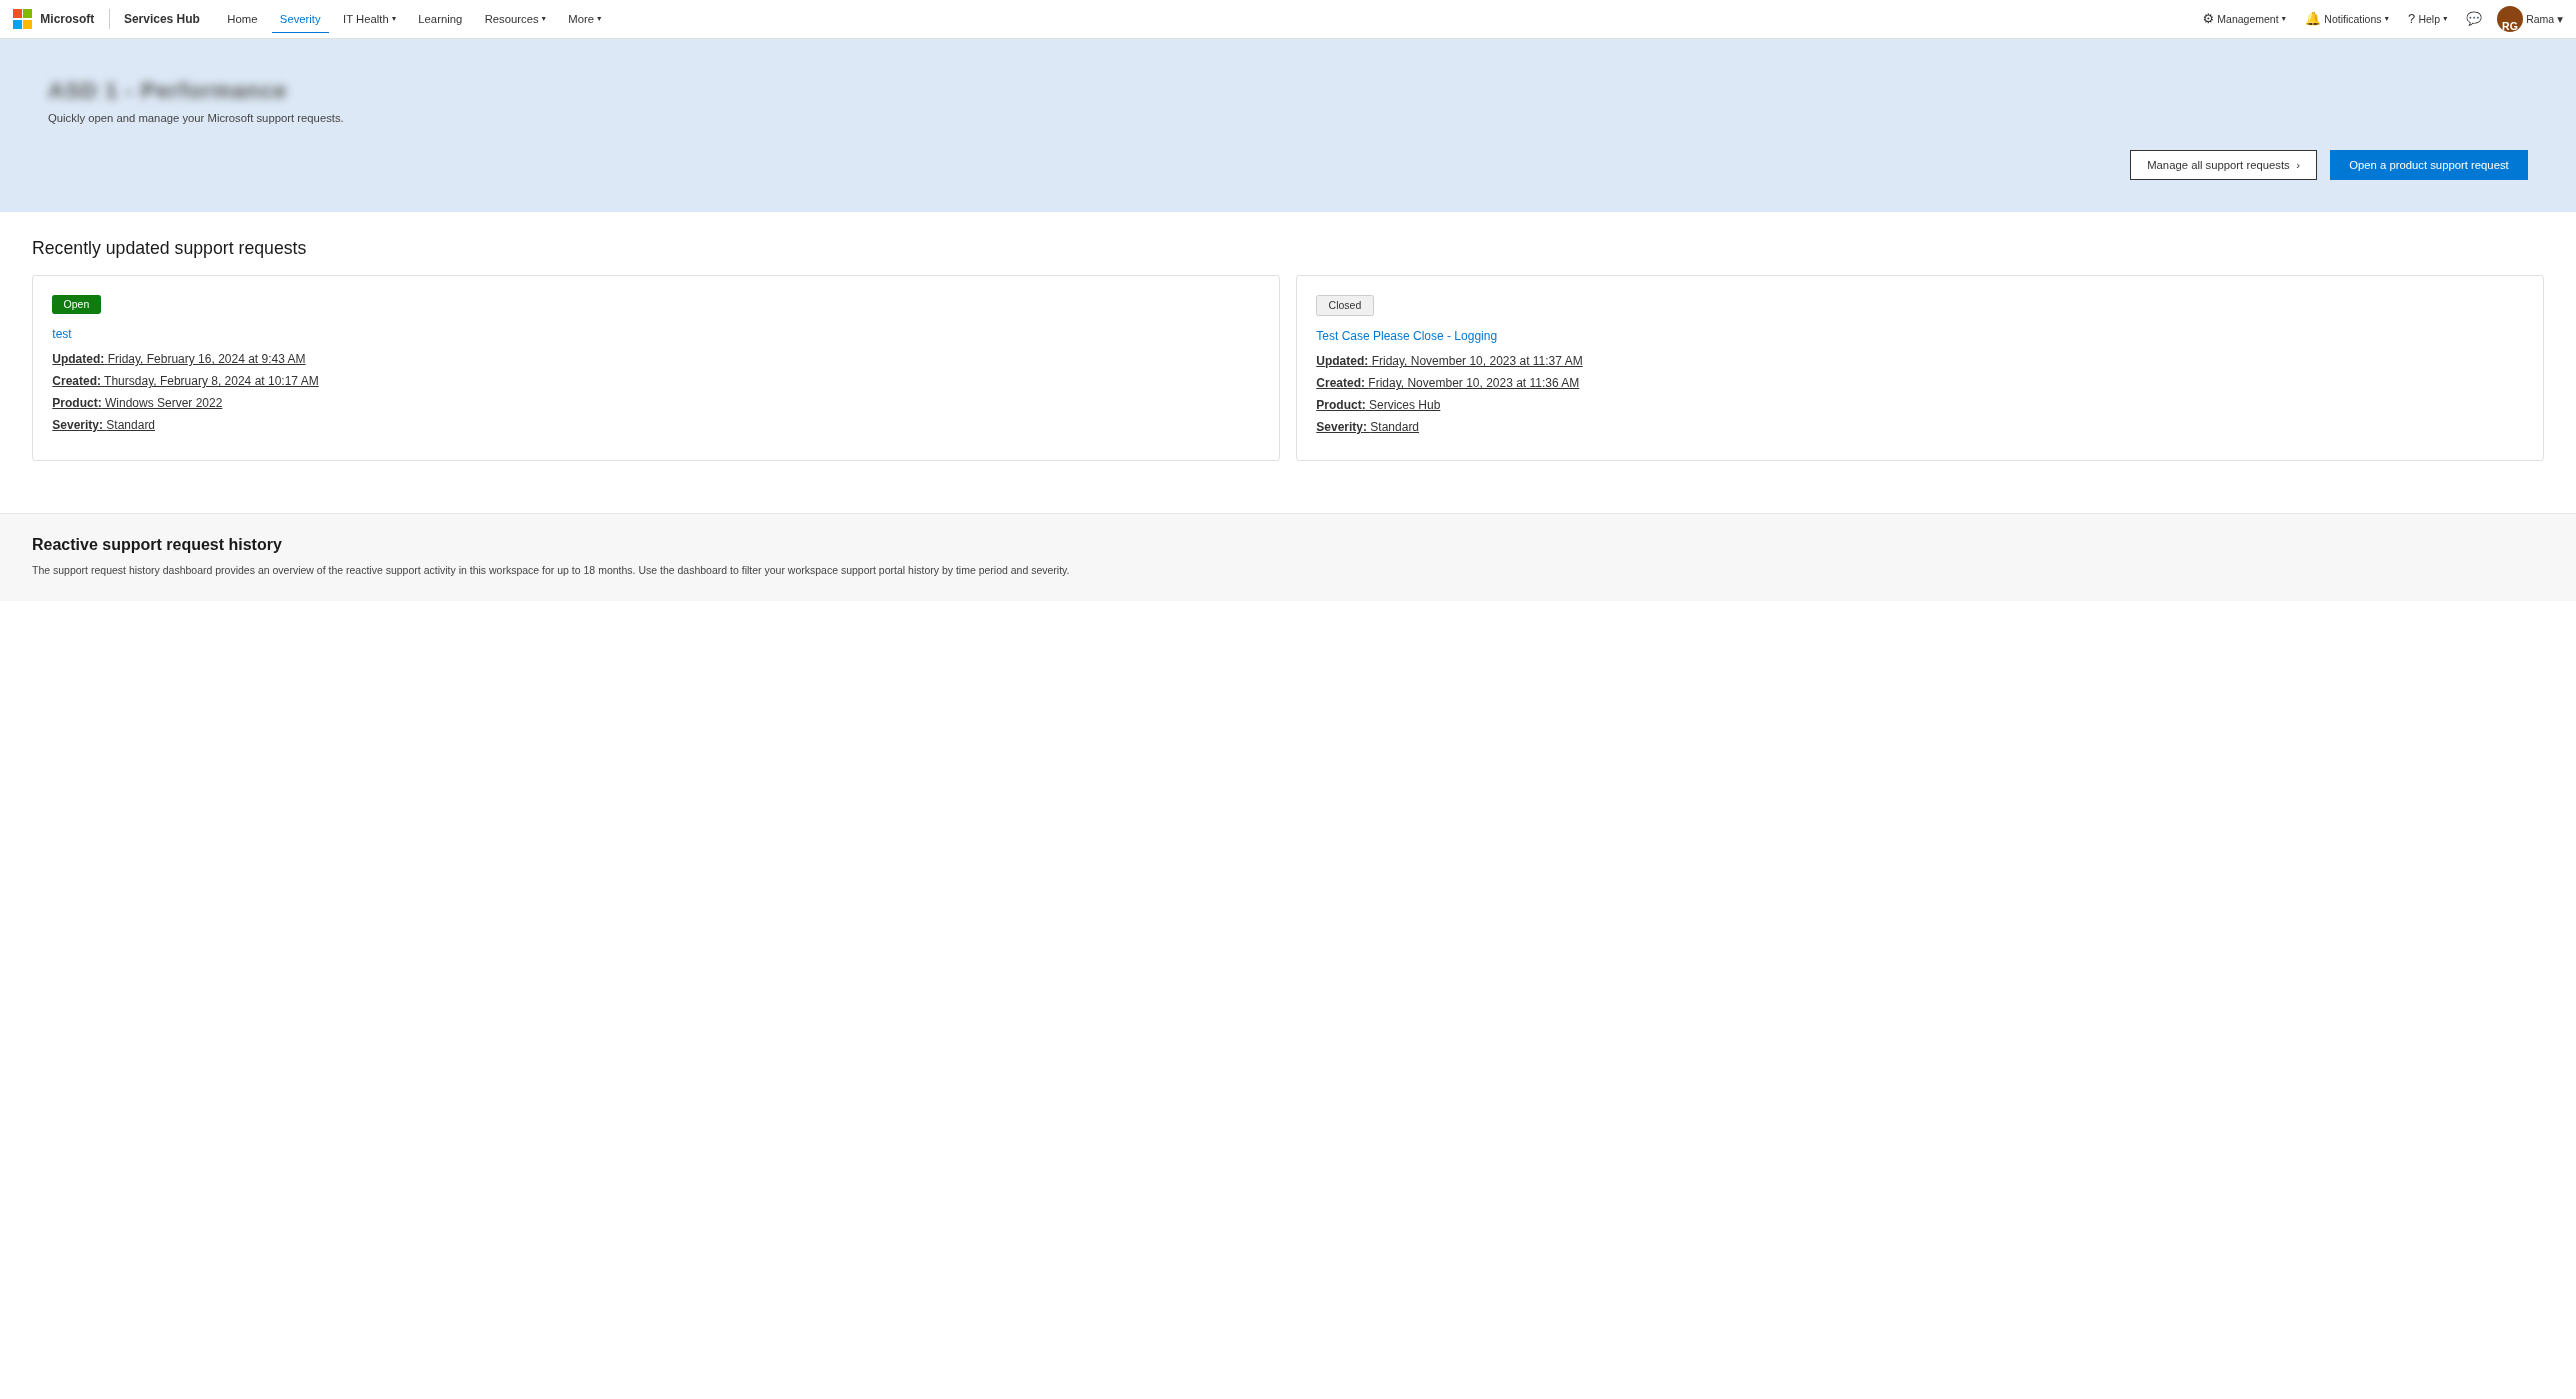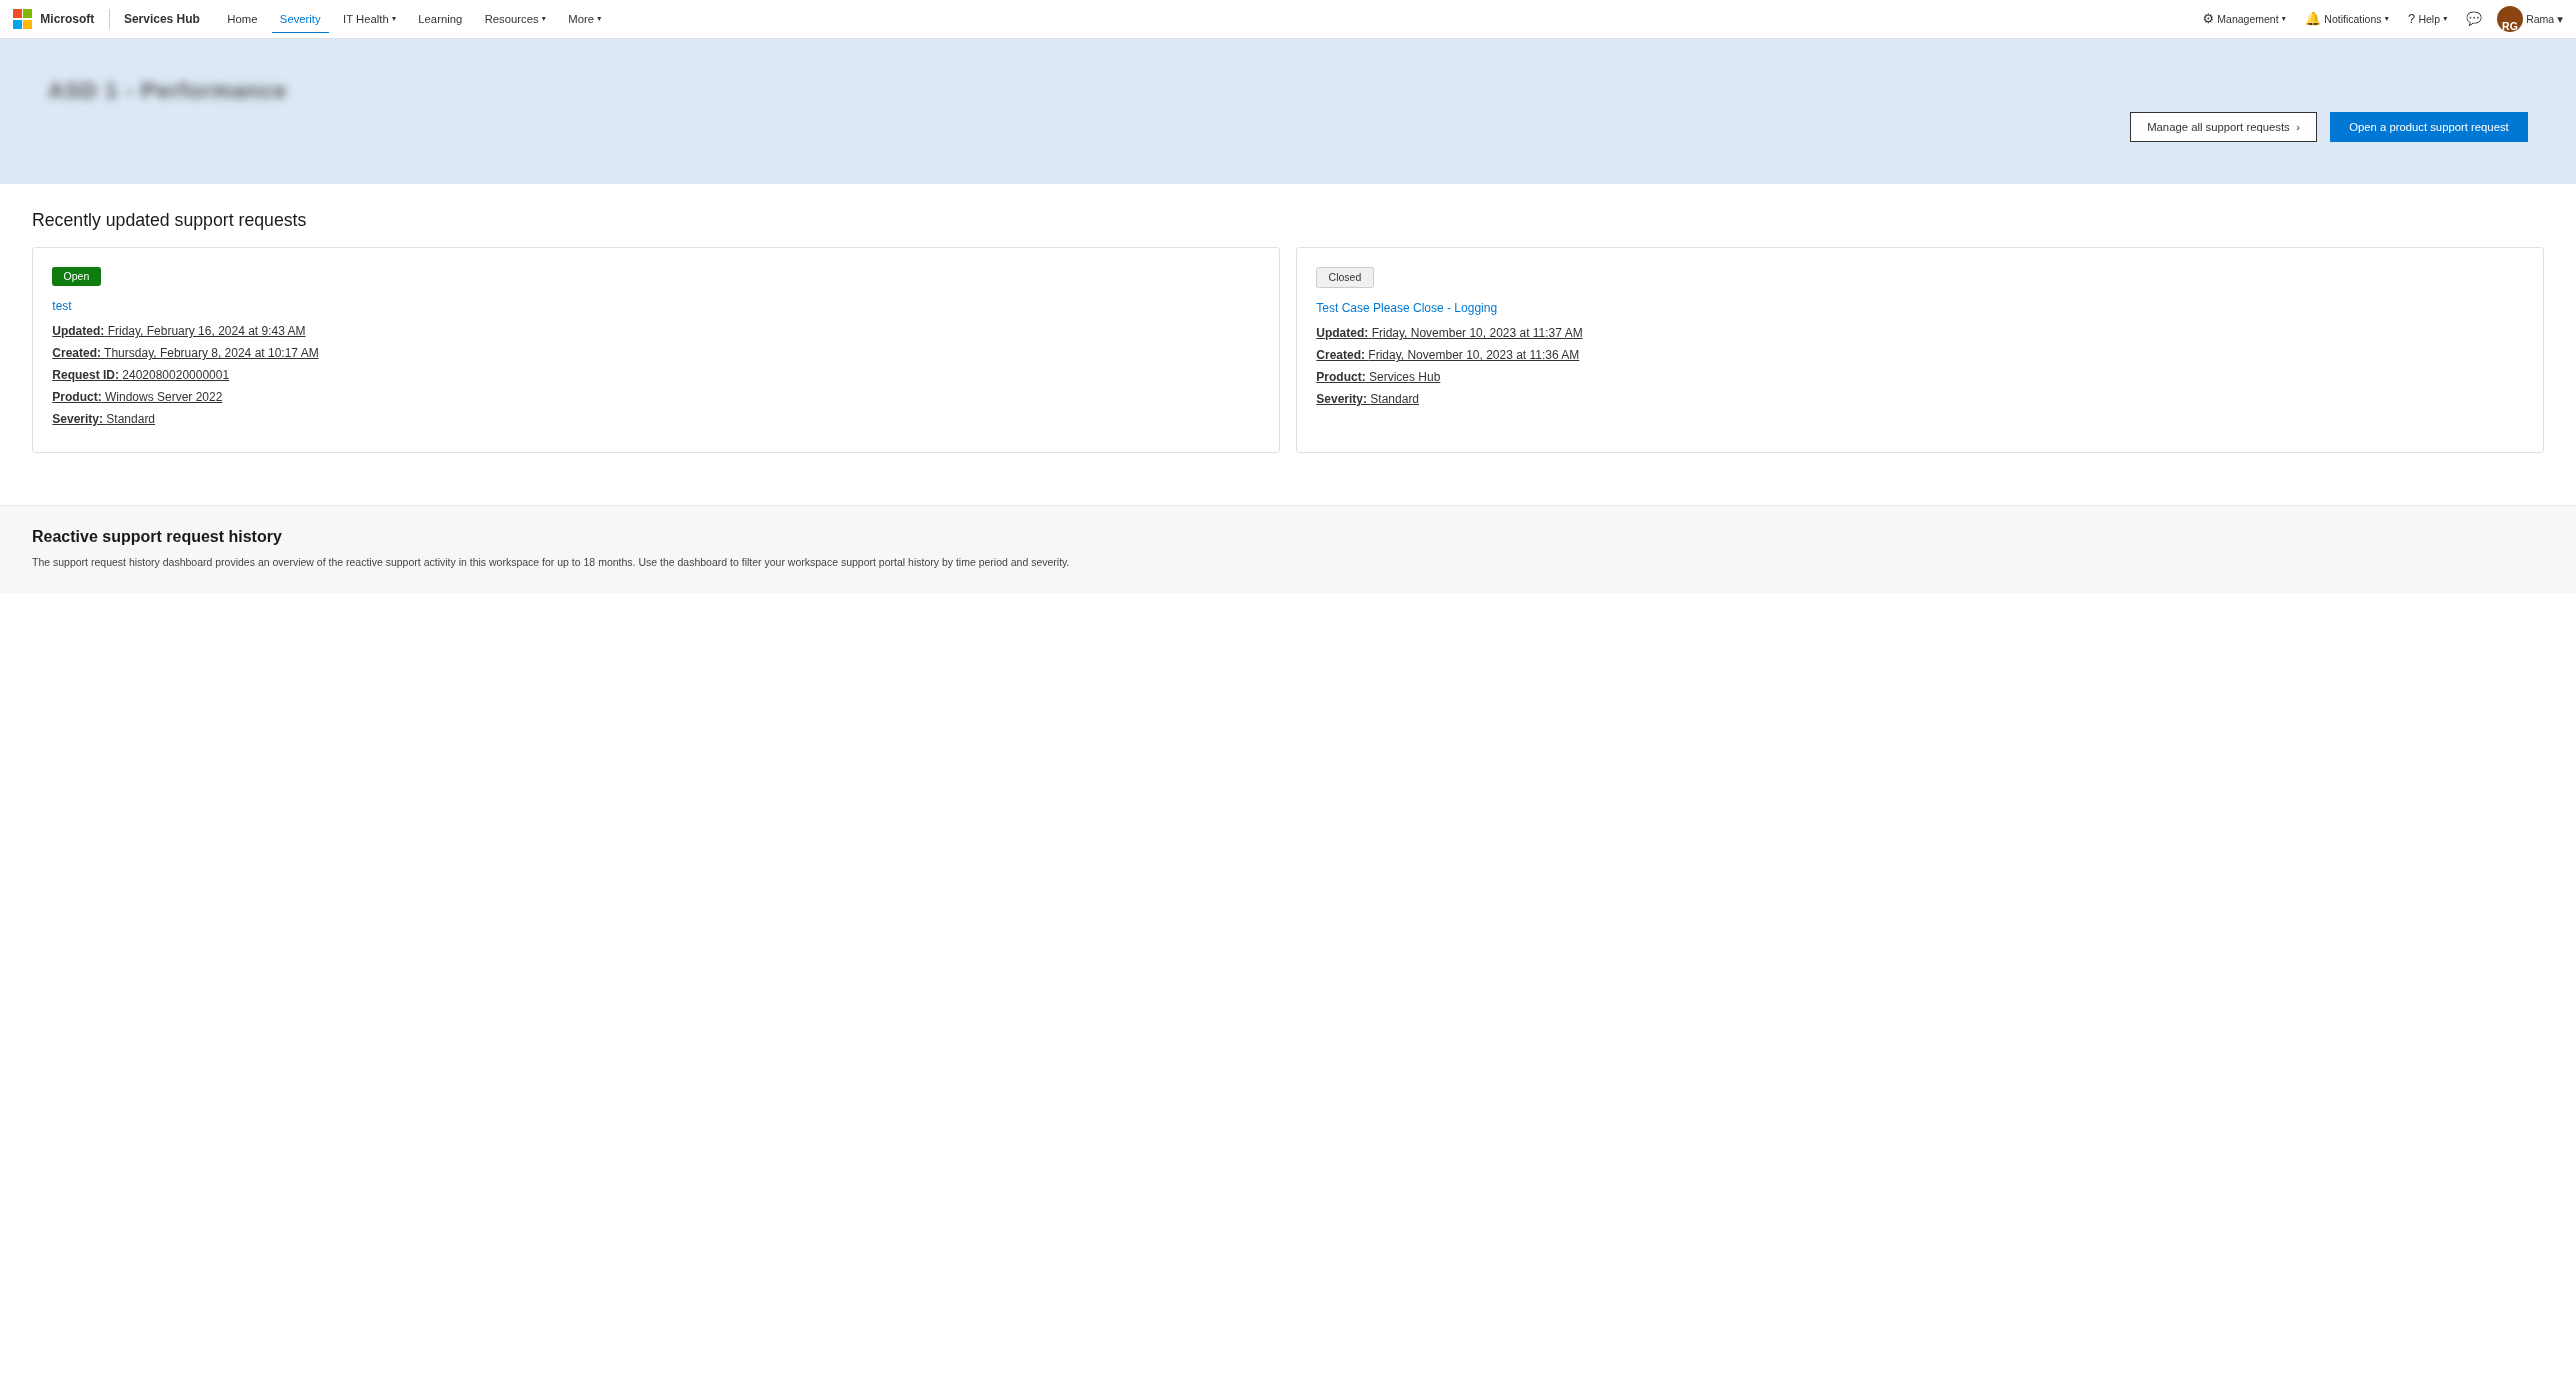--- a/index.html
+++ b/index.html
@@ -266,20 +266,21 @@
     <div class="avatar">
       <span>RG</span>
     </div>
     <span class="user-name">Rama</span>
     <span class="chevron">▾</span>
   </div>
 </nav>
 
 <section class="hero">
   <div class="hero-title">ASD 1 - Performance</div>
+  <div class="hero-subtitle">Quickly open and manage your Microsoft support requests.</div>
   <div class="hero-actions">
     <button class="btn-outline">
       <span>Manage all support requests</span>
       <span>›</span>
     </button>
     <button class="btn-primary">
       <span>Open a product support request</span>
     </button>
   </div>
 </section>
@@ -296,24 +297,20 @@
       <div class="case-title">test</div>
       <div class="case-detail">
         <strong>Updated:</strong>
         <span>Friday, February 16, 2024 at 9:43 AM</span>
       </div>
       <div class="case-detail">
         <strong>Created:</strong>
         <span>Thursday, February 8, 2024 at 10:17 AM</span>
       </div>
       <div class="case-detail">
-        <strong>Request ID:</strong>
-        <span>2402080020000001</span>
-      </div>
-      <div class="case-detail">
         <strong>Product:</strong>
         <span>Windows Server 2022</span>
       </div>
       <div class="case-detail">
         <strong>Severity:</strong>
         <span>Standard</span>
       </div>
     </div>
 
     <div class="card">

